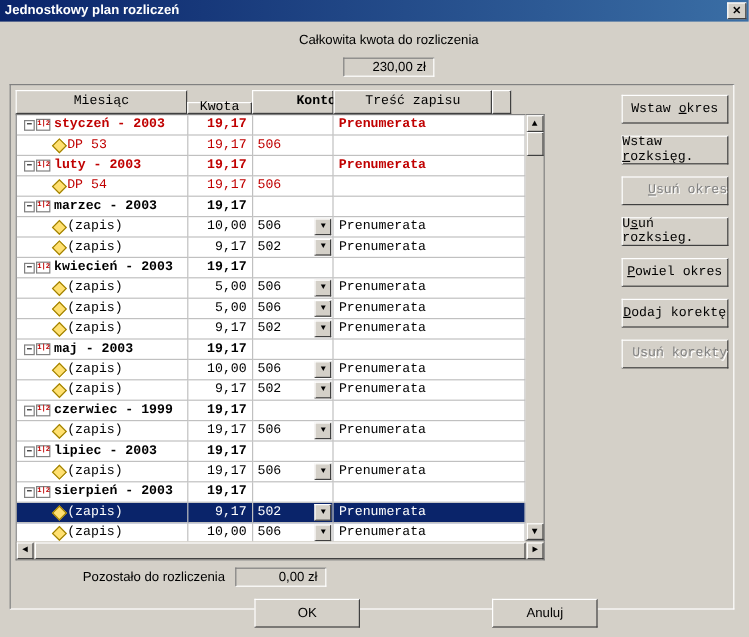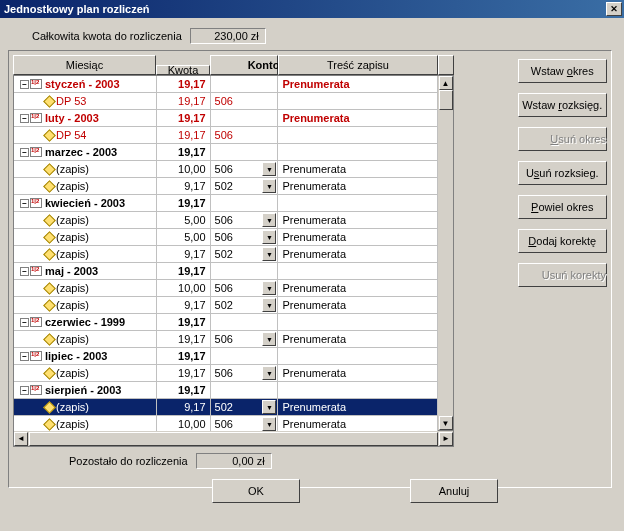--- a/index.html
+++ b/index.html
@@ -29,20 +29,21 @@
     font-size: 9px; font-weight: bold; color:#000;
     display:flex; align-items:center; justify-content:center;
     cursor:pointer;
   }
   .content {
     padding: 6px 8px;
   }
   .top-row {
     display:flex; align-items:center; gap:8px;
     margin: 4px 0 6px 24px;
+    flex-direction: column;
   }
   .sunken-box {
     border: 1px solid #808080;
     border-right-color:#fff; border-bottom-color:#fff;
     background:#d4d0c8;
     padding: 1px 6px;
     text-align:right;
     min-width: 76px;
     height:16px;
   }
@@ -51,20 +52,21 @@
     border-right-color:#fff; border-bottom-color:#fff;
     background:#d4d0c8;
     padding: 4px 4px 8px 4px;
     width: 604px;
     height: 438px;
     position: relative;
   }
   .grid-wrap {
     display:flex;
     gap:8px;
+    font-family:Liberation Mono, monospace;
   }
   .grid-area {
     width: 494px;
     position: relative;
   }
   .grid-headers {
     display:flex;
     height:20px;
   }
   .hdr {
@@ -73,21 +75,21 @@
     border-bottom-color:#404040;
     background:#d4d0c8;
     display:flex; align-items:center; justify-content:center;
     font-size:11px;
     position:relative;
   }
   .hdr.bold { font-weight:bold;padding-left:39px; }
   .col-month { width:143px; }
   .col-amount{ width:54px;margin-top:10px; }
   .col-acct  { width:68px; }
-  .col-desc  { width:160px; }
+  .col-desc  { width:132px; }
   .grid-body-wrap {
     display:flex;
     height: 356px;
   }
   .grid-body {
     background:#fff;
     border-left:1px solid #808080;
     border-top:1px solid #808080;
     width: 425px;
     height:100%;

